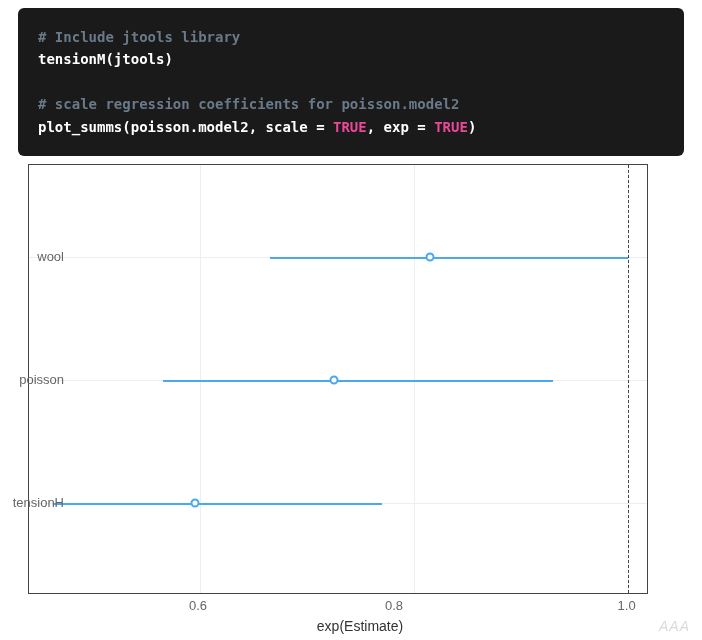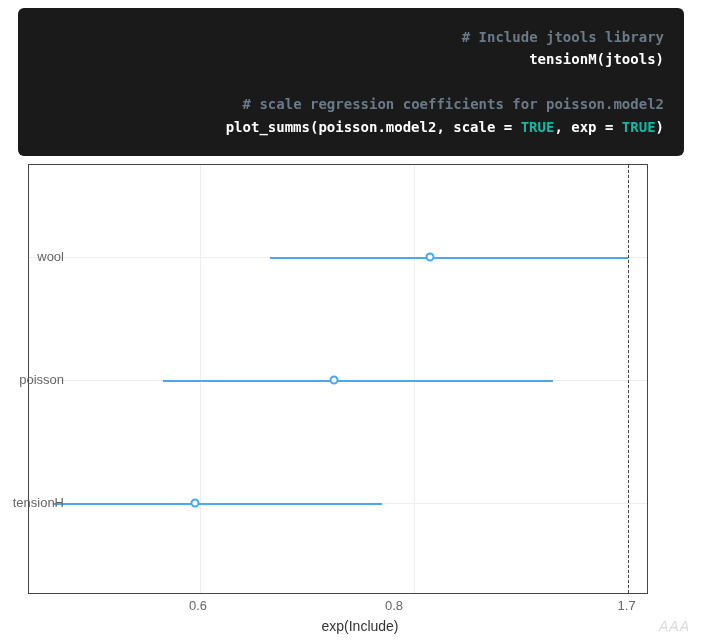--- a/index.html
+++ b/index.html
@@ -1,15 +1,15 @@
 <!DOCTYPE html>
 <html><head>
 <meta charset="utf-8">
 <style>
-  * { box-sizing: border-box; margin: 0; padding: 0; text-align: right; }
+  * { box-sizing: border-box; margin: 0; padding: 0; }
   body {
     font-family: "Helvetica Neue", Arial, sans-serif;
     background: #ffffff;
     width: 702px;
     height: 640px;
     overflow: hidden;
   }
   .code-block {
     background: #1a1a1a;
     color: #e8e8e8;
@@ -17,21 +17,21 @@
     padding: 18px 20px;
     margin: 8px 18px 8px 18px;
     font-family: "Consolas", "Monaco", monospace;
     font-size: 14px;
     line-height: 1.6;
     font-weight: bold;
   }
   .code-line { white-space: pre; }
   .code-comment { color: #6a7a8a; }
   .code-func { color: #ffffff; }
-  .code-true { color: #14b8a6; }
+  .code-true { color: #ec4899; }
   .code-plain { color: #ffffff; margin-top: 18px; }
 
   .chart-wrap {
     margin: 8px 10px 0 28px;
     position: relative;
   }
   .plot-area {
     position: relative;
     width: 620px;
     height: 430px;
@@ -133,18 +133,18 @@
         <div class="ci-line" style="left: 23.5172px; width: 329.241px; top: 337.55px;"></div>
         <div class="point" style="left: 165.69px; top: 337.55px;"></div>
       </div>
   </div>
   <div id="axis-labels">
       <div class="ylabel" style="top: 92.45px;">wool</div>
       <div class="ylabel" style="top: 215px;">poisson</div>
       <div class="ylabel" style="top: 337.55px;">tensionH</div>
       <div class="xlabel-tick" style="left: 170px;">0.6</div>
       <div class="xlabel-tick" style="left: 366px;">0.8</div>
-      <div class="xlabel-tick" style="left: 598.621px;">1.7</div>
+      <div class="xlabel-tick" style="left: 598.621px;">1.0</div>
     </div>
-  <div class="xlabel-title">exp(Include)</div>
+  <div class="xlabel-title">exp(Estimate)</div>
 </div>
 
 <div class="watermark">AAA</div>
 
 </body></html>

